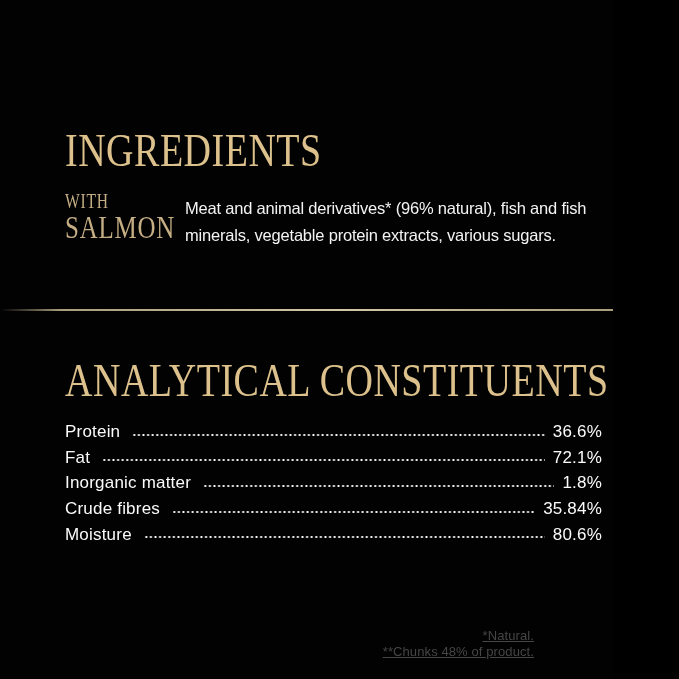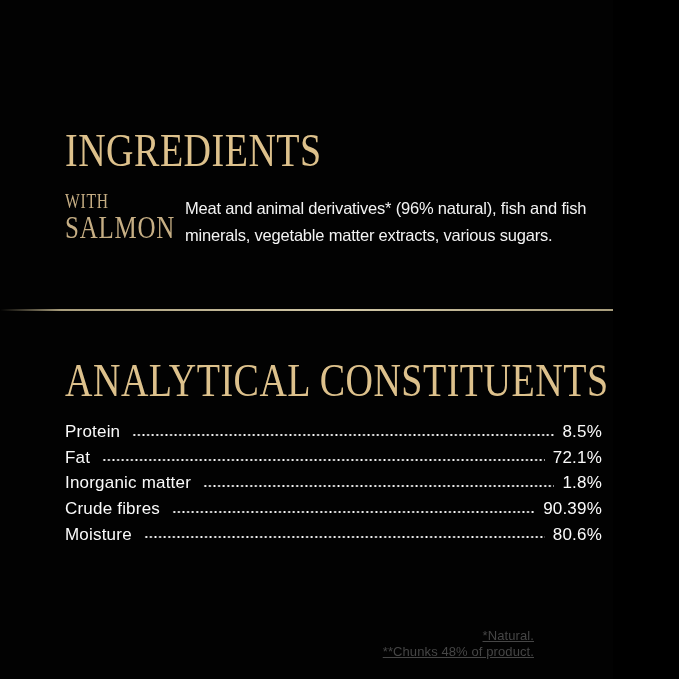--- a/index.html
+++ b/index.html
@@ -134,51 +134,51 @@
 
   <h1 id="ingredients-title" class="display-heading">INGREDIENTS</h1>
 
   <div id="variant-block">
     <div id="variant-prefix">WITH</div>
     <div id="variant-name">SALMON</div>
   </div>
 
   <div id="ingredients-text">
     <div class="line">Meat and animal derivatives* (96% natural), fish and fish</div>
-    <div class="line">minerals, vegetable matter extracts, various sugars.</div>
+    <div class="line">minerals, vegetable protein extracts, various sugars.</div>
   </div>
 
   <div id="section-divider"></div>
 
   <h2 id="analytical-title" class="display-heading">ANALYTICAL CONSTITUENTS</h2>
 
   <div id="analytical-table">
 
     <div class="analytical-row">
       <span class="row-label">Protein</span>
       <span class="dot-leader"></span>
-      <span class="row-value">8.5%</span>
+      <span class="row-value">36.6%</span>
     </div>
 
     <div class="analytical-row">
       <span class="row-label">Fat</span>
       <span class="dot-leader"></span>
       <span class="row-value">72.1%</span>
     </div>
 
     <div class="analytical-row">
       <span class="row-label">Inorganic matter</span>
       <span class="dot-leader"></span>
       <span class="row-value">1.8%</span>
     </div>
 
     <div class="analytical-row">
       <span class="row-label">Crude fibres</span>
       <span class="dot-leader"></span>
-      <span class="row-value">90.39%</span>
+      <span class="row-value">35.84%</span>
     </div>
 
     <div class="analytical-row">
       <span class="row-label">Moisture</span>
       <span class="dot-leader"></span>
       <span class="row-value">80.6%</span>
     </div>
 
   </div>
 

